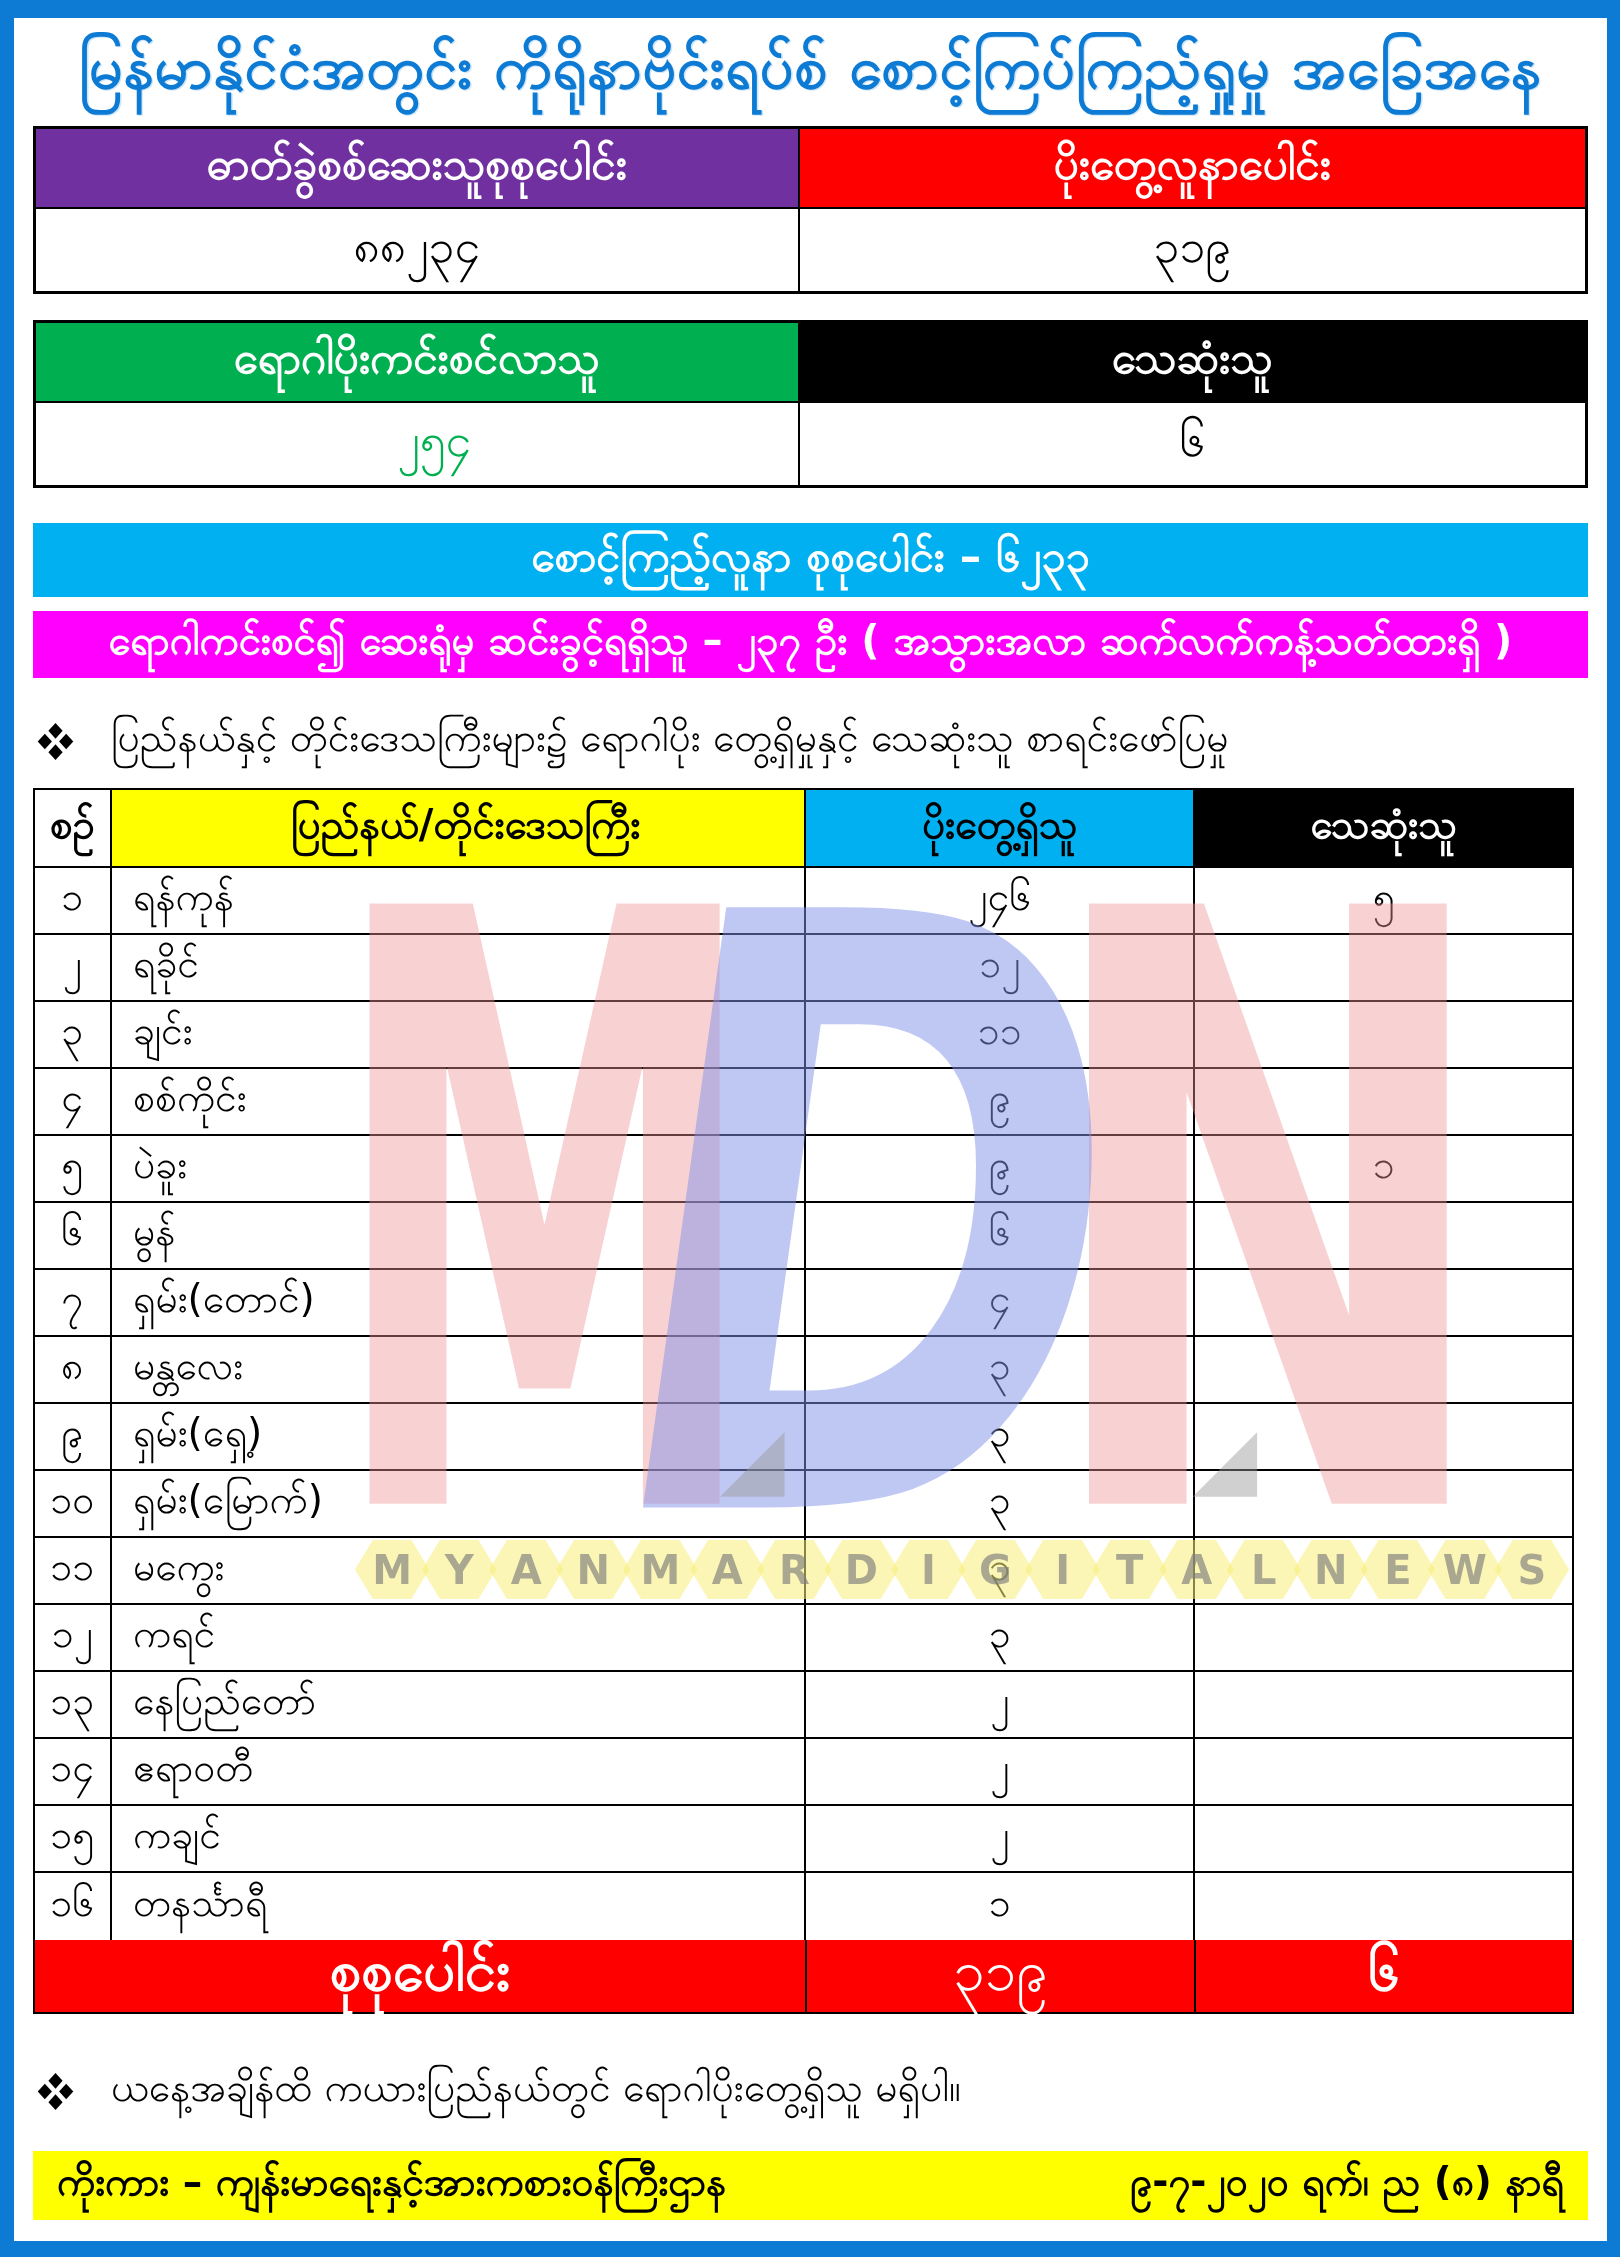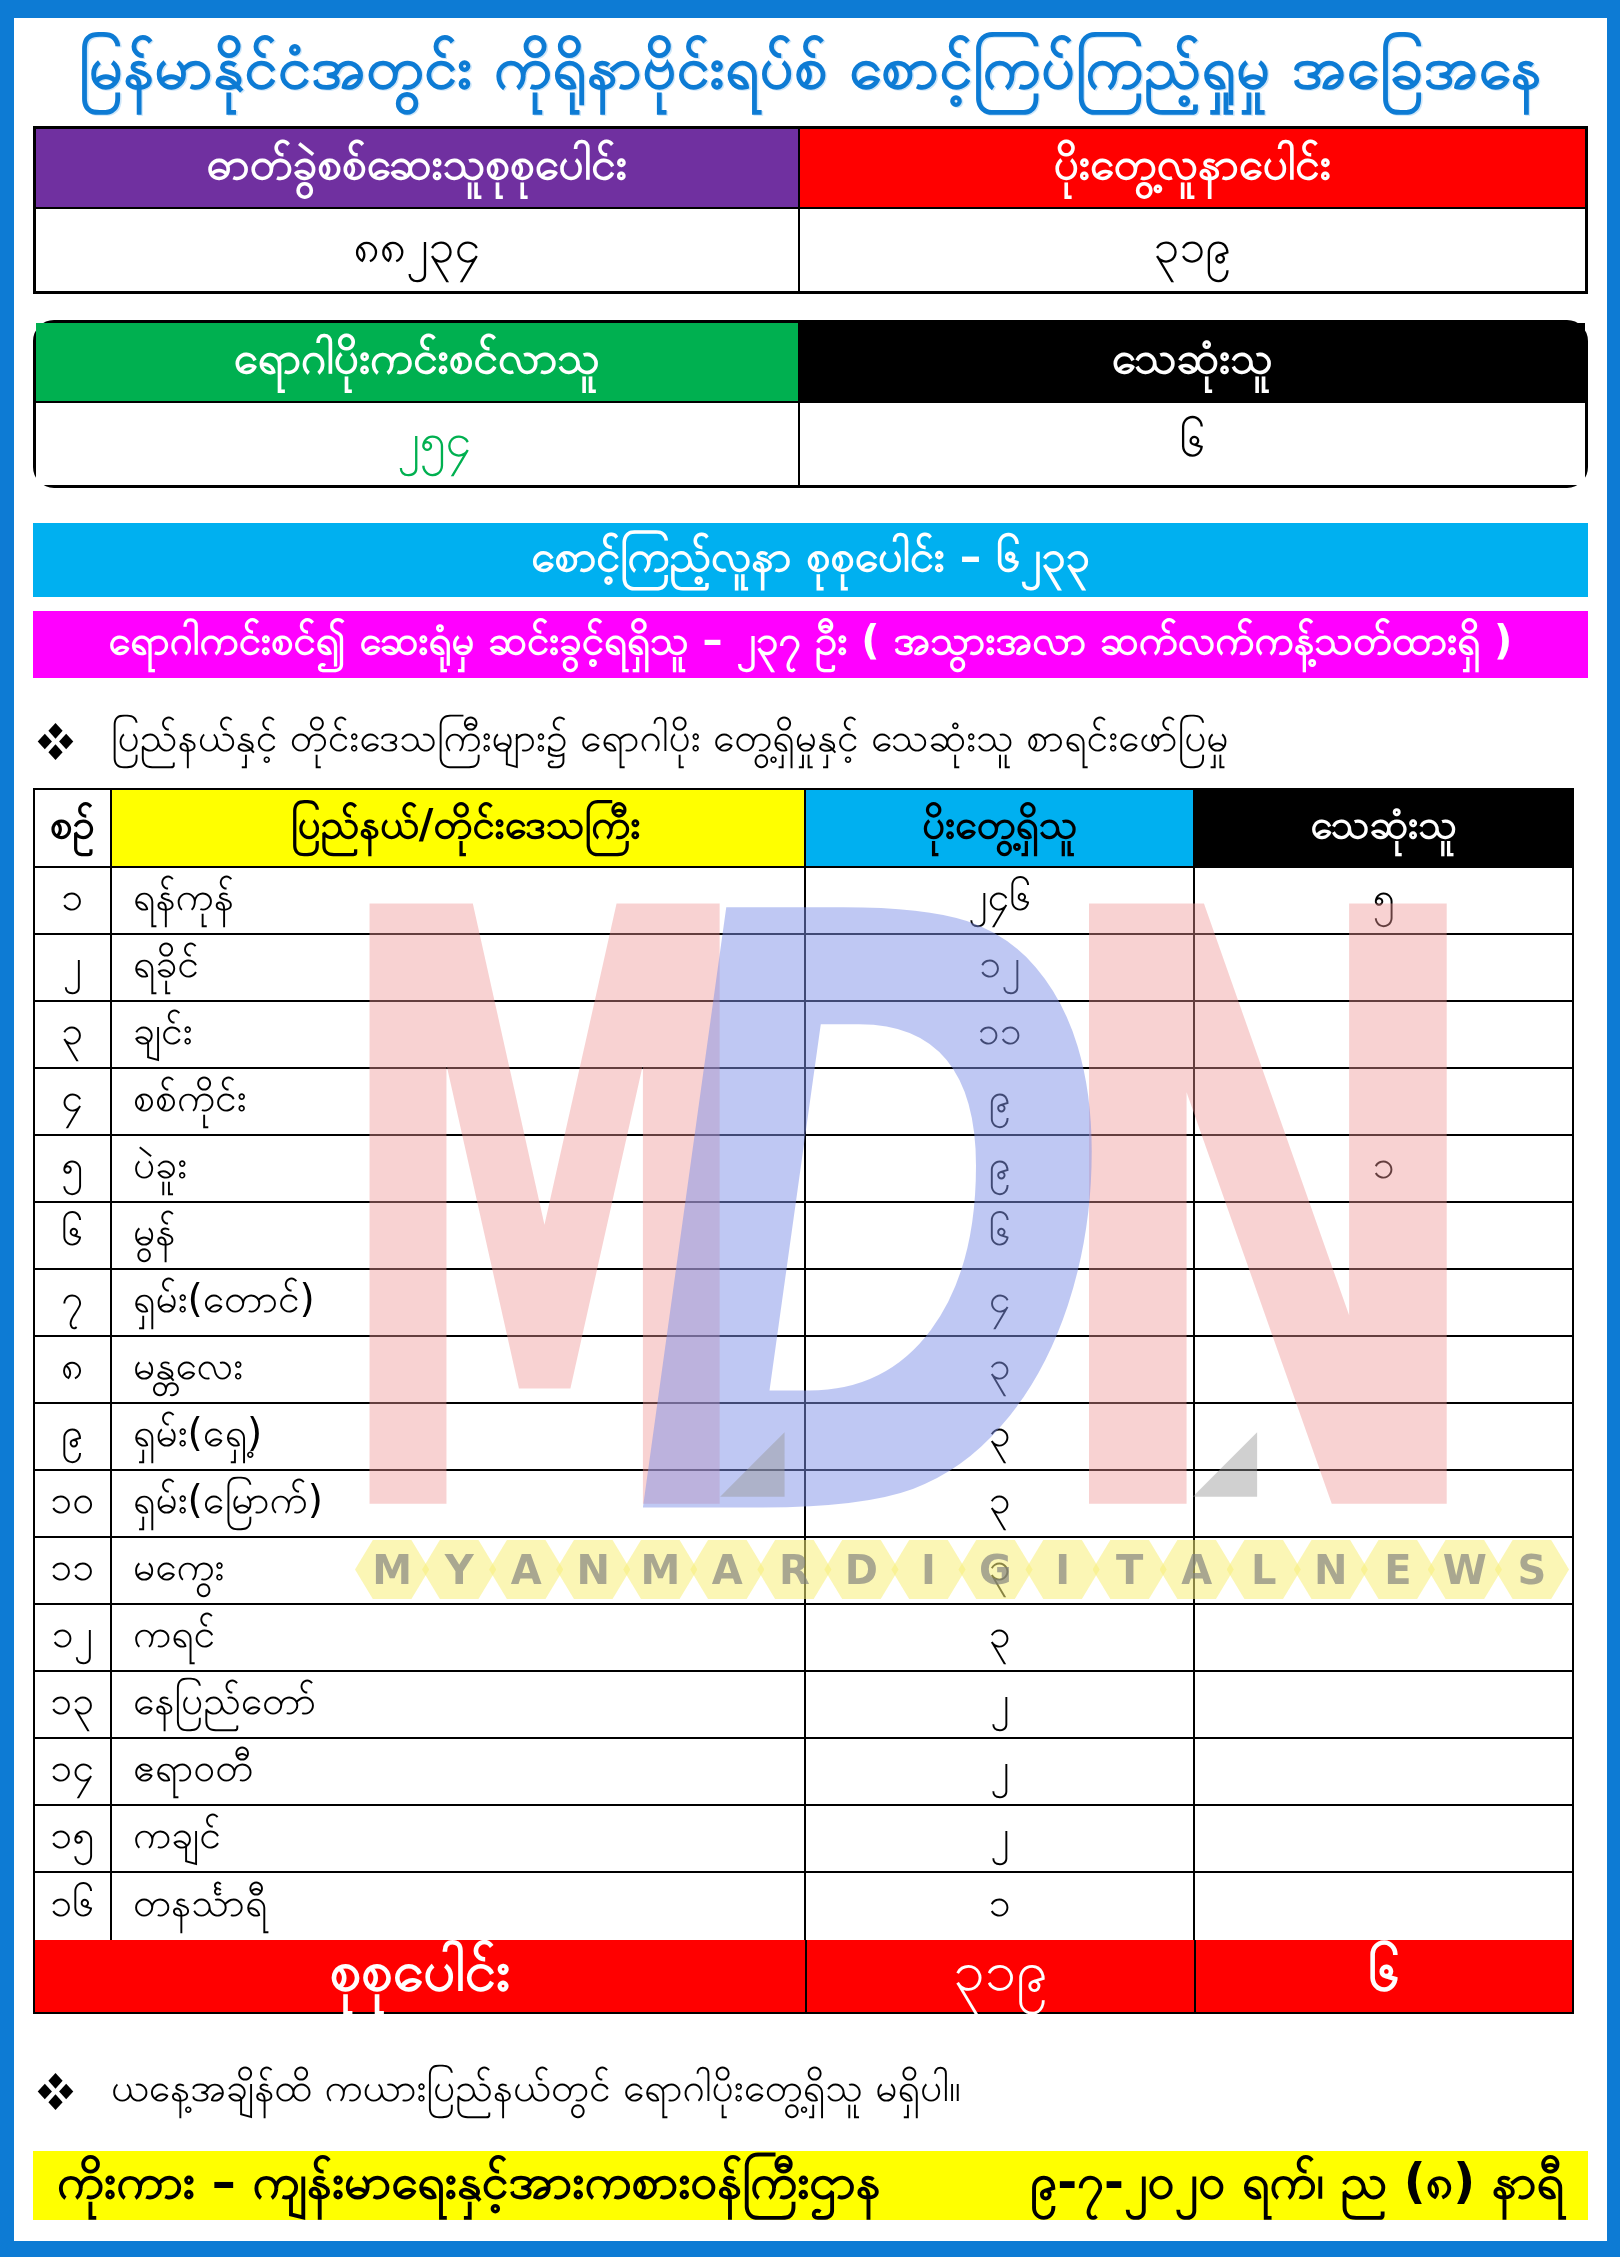--- a/index.html
+++ b/index.html
@@ -31,21 +31,21 @@
     white-space:nowrap;
   }
 
   
   .stats {
     position:absolute; left:33px; width:1555px; height:168px;
     border:3.6px solid #000; background:#fff;
     display:grid; grid-template-columns:49.3% 50.7%; grid-template-rows:80px auto;
   }
   .stats-a { top:126px; }
-  .stats-b { top:320px;border-radius:21px; }
+  .stats-b { top:320px; }
   .stats .hdr {
     display:flex; align-items:center; justify-content:center;
     color:#fff; font-size:44px; font-weight:bold; border-bottom:2.9px solid #000;
     white-space:nowrap;
   }
   .stats .hdr.first { border-right:2.9px solid #000; }
   .stats .val {
     display:flex; align-items:center; justify-content:center;
     font-size:46px; color:#000; background:#fff; white-space:nowrap;
   }
@@ -99,21 +99,21 @@
   .trow:last-child .cell { border-bottom:none; }
   .tfoot { display:flex; background:#ff0000; }
   .tfoot .cell { height:72px; border-bottom:none; color:#fff; font-weight:bold; font-size:56px; }
   .tfoot .c-label { width:778px; border-right:2.1px solid #000; justify-content:center; }
   .tfoot .c-cases { font-weight:normal; }
 
   
   .footer {
     position:absolute; left:33px; top:2151px; width:1555px; height:69px;
     background:#ffff00; display:flex; align-items:center; justify-content:space-between;
-    padding:0 24px; font-size:48px; font-weight:bold; color:#000; white-space:nowrap;
+    padding:0 24px; font-size:39px; font-weight:bold; color:#000; white-space:nowrap;
   }
 
   
   .watermark { position:absolute; left:308px; top:863px; width:1261px; height:716px;
                pointer-events:none; z-index:5; }
   .wm-caption {
     position:absolute; left:355px; top:1540px; width:1214px; height:59px;
     display:flex; pointer-events:none; z-index:5;
   }
   .hex {

